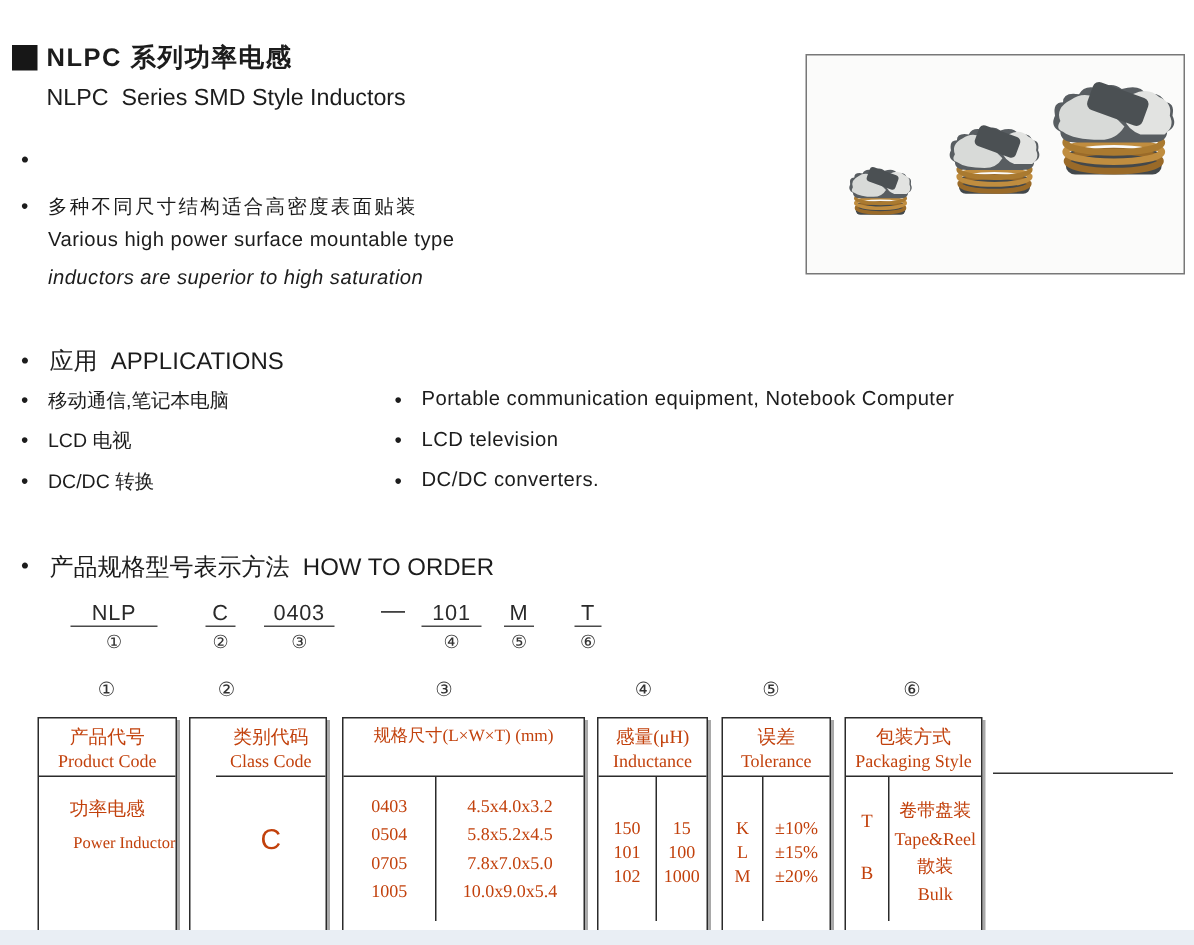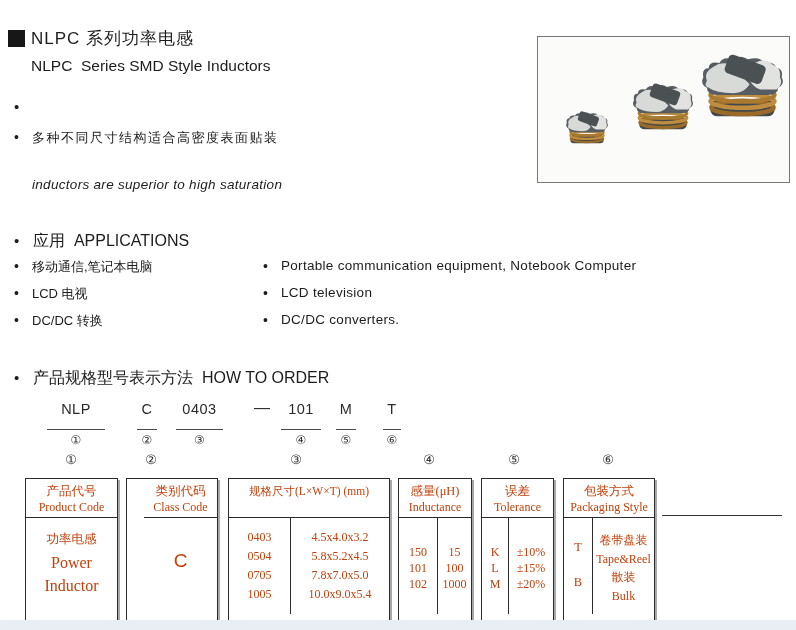--- a/index.html
+++ b/index.html
@@ -6,60 +6,60 @@
   html,body { background:#ffffff; }
   .page {
     position:relative; width:796px; height:630px; background:#ffffff;
     font-family:"Liberation Sans", sans-serif; color:#1c1c1c; overflow:hidden;
   }
   .abs { position:absolute; }
   .pre { white-space:pre; }
 
   
   .title-sq { position:absolute; left:8px; top:30px; width:17px; height:17px; background:#171717; }
-  .title-cn { position:absolute; left:31px; top:27px; font-size:17px; font-weight:normal; letter-spacing:1px; white-space:pre;text-align:center; }
+  .title-cn { position:absolute; left:31px; top:27px; font-size:17px; font-weight:bold; letter-spacing:1px; white-space:pre;text-align:center; }
   .title-en { position:absolute; left:31px; top:57px; font-size:15.5px; white-space:pre; }
 
   
   .line { position:absolute; display:flex; align-items:flex-start; }
   .line .bullet { width:18px; flex:0 0 18px; font-size:14px; }
   .h-line { font-size:16px; }
   .h-line .bullet { width:19px; flex:0 0 19px; font-size:15px; padding-top:1px; }
   .b13 { font-size:13px; }
   .b135 { font-size:13.5px; letter-spacing:0.3px; }
   .cjk-sp { letter-spacing:1.5px; }
 
   
   .photo {
     position:absolute; left:537px; top:36px; width:253px; height:147px;
     border:1px solid #787878; background:#fbfbfa;
   }
 
   
   .code-part { position:absolute; top:401px; text-align:center; }
-  .code-text { display:block; font-size:14.5px; letter-spacing:0.5px; padding-bottom:12px; border-bottom:1.6px solid #4a4a4a; color:#2a2a2a; }
+  .code-text { display:block; font-size:14.5px; letter-spacing:0.5px; padding-bottom:0; border-bottom:1.6px solid #4a4a4a; color:#2a2a2a; }
   .code-num { display:block; font-size:12px; margin-top:3px; color:#333; }
   .code-dash { position:absolute; left:246px; top:399px; width:32px; text-align:center; font-size:16px; color:#2a2a2a; }
 
   
   .colnum { position:absolute; top:452px; transform:translateX(-50%); font-size:13px; color:#333; font-family:"Liberation Serif", serif; }
 
   
   .tcol {
     position:absolute; top:478px; height:162px; background:#fff;
     border:1px solid #2b2b2b; box-shadow:2px 2px 0 #a9a9a9;
     font-family:"Liberation Serif", serif; color:#c2410c;
   }
   .thead { height:39px; border-bottom:1px solid #2b2b2b; text-align:center; padding-top:4px; }
   .th-cn { font-size:12.5px; line-height:17px; white-space:nowrap; }
   .th-en { font-size:12px; line-height:15px; white-space:nowrap; }
   .tbody { position:relative; height:96px; }
   .center-body { text-align:center; padding-top:10px; }
   .center-body .b-cn { font-size:12.5px; line-height:23px; }
-  .center-body .b-en { font-size:16px; line-height:23px; }
+  .center-body .b-en { font-size:11px; line-height:23px;text-align:right; }
   .class-c { text-align:center; padding-top:32px; font-family:"Liberation Sans", sans-serif; font-size:19px; }
   .split { display:flex; height:96px; }
   .sub-l { border-right:1px solid #2b2b2b; text-align:center; }
   .sub-r { flex:1; text-align:center; }
   .dim-cells div { font-size:12px; line-height:19px; }
   .dim-cells { padding-top:10px; }
   .ind-cells { padding-top:26px; }
   .ind-cells div { font-size:12px; line-height:16px; }
   .pkg-l { padding-top:12px; }
   .pkg-l div { font-size:12.5px; line-height:35px; }
@@ -78,20 +78,21 @@
   <div class="title-cn pre">NLPC 系列功率电感</div>
   <div class="title-en pre">NLPC  Series SMD Style Inductors</div>
 
   <div class="line h-line" style="left:14px; top:97px;">
     <span class="bullet">•</span>
   </div>
   <div class="line b13" style="left:14px; top:129px;">
     <span class="bullet">•</span>
     <span class="cjk-sp">多种不同尺寸结构适合高密度表面贴装</span>
   </div>
+  <div class="abs b135" style="left:32px; top:152px;">Various high power surface mountable type</div>
   <div class="abs b135" style="left:32px; top:177px;font-style:italic;">inductors are superior to high saturation</div>
 
   <div class="photo">
     <svg width="251" height="145" viewBox="0 0 251 145">
       <g transform="translate(26,74) scale(0.46)">
         <rect x="14" y="52" width="72" height="18" rx="7" fill="#43484b"></rect>
         <ellipse cx="50" cy="60" rx="35" ry="7.5" fill="none" stroke="#9a6a28" stroke-width="5"></ellipse>
         <ellipse cx="50" cy="53" rx="36" ry="7.5" fill="none" stroke="#c08d3f" stroke-width="5"></ellipse>
         <ellipse cx="50" cy="46" rx="36" ry="7.5" fill="none" stroke="#aa7a30" stroke-width="5"></ellipse>
         <path d="M12,16 Q4,16 6,26 Q2,34 10,38 Q10,46 22,46 L78,46 Q90,46 90,38 Q98,34 94,26 Q96,16 88,16 Q86,8 74,10 Q70,2 56,6 Q48,0 40,6 Q28,2 24,10 Q12,8 12,16 Z" fill="#585d61"></path>

